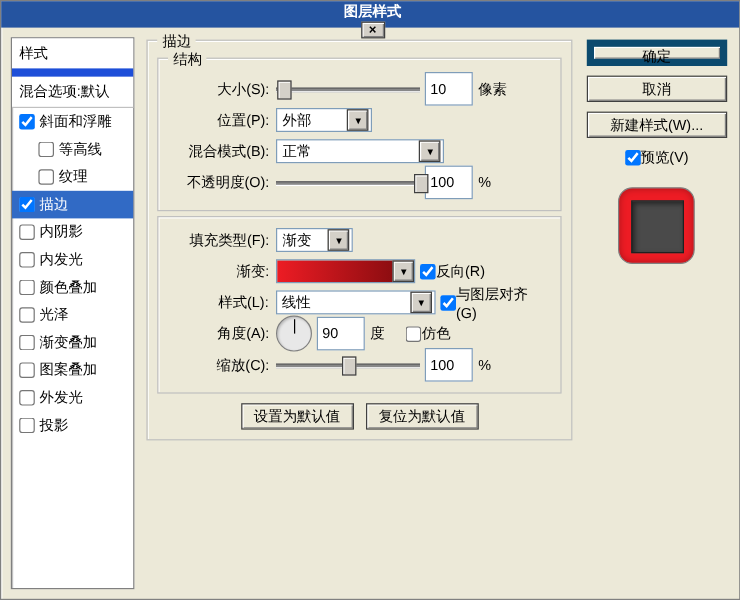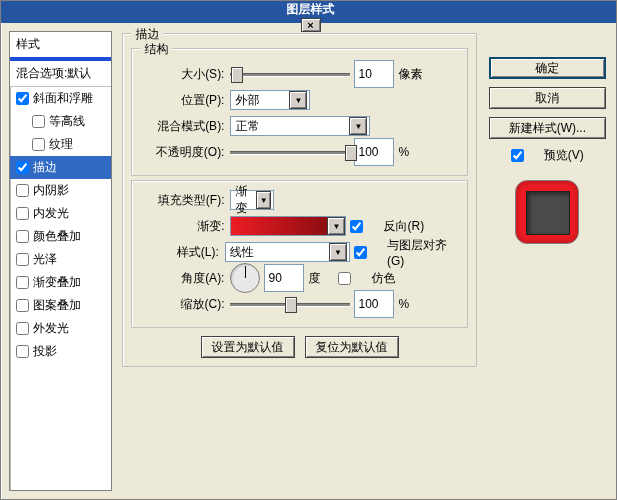--- a/index.html
+++ b/index.html
@@ -55,21 +55,21 @@
     width: 104px;
     background: #fff;
     border: 1px solid #808080;
     box-shadow: inset 1px 1px 0 #c0c0c0;
     padding: 0;
     box-sizing: border-box;
     height: 460px;
   }
   .left-panel .header {
     padding: 4px 6px;
-    border-bottom: 4px solid #1d4ed8;
+    border-bottom: 7px solid #1d4ed8;
     background: #fff;
   }
   .left-panel .subheader {
     padding: 4px 6px;
     border-bottom: 1px solid #c0c0c0;
     background: #fff;
   }
   .style-item {
     display: flex;
     align-items: center;
@@ -205,21 +205,21 @@
     box-shadow: inset 1px 1px 0 #fff, inset -1px -1px 0 #808080;
     display: flex;
     align-items: center;
     justify-content: center;
     font-size: 8px;
     color: #000;
   }
   .chk {
     display: flex;
     align-items: center;
-    gap: 20px;
+    gap: 0;
   }
   .chk input {
     margin: 0;
     width: 13px;
     height: 13px;
   }
   .angle-dial {
     width: 28px;
     height: 28px;
     border: 1px solid #808080;
@@ -242,23 +242,22 @@
     min-width: 90px;
     height: 22px;
     background: #ECE9D8;
     border: 1px solid #404040;
     box-shadow: inset 1px 1px 0 #fff, inset -1px -1px 0 #808080;
     cursor: default;
     font-size: 12px;
     padding: 0 10px;
   }
   .btn.default {
-    border: 2px solid #0c4a6e;
+    border: 6px solid #0c4a6e;
     box-shadow: inset 1px 1px 0 #fff, inset -1px -1px 0 #808080;
-    margin-top: 24px;
   }
   .button-row {
     display: flex;
     justify-content: center;
     gap: 10px;
     margin-top: 8px;
   }
   
   .right-panel {
     width: 118px;
@@ -404,21 +403,21 @@
                 <div class="thumb" style="left:100%;"></div>
             </div>
             <input class="num-input" value="100" style="">
             <span>%</span>
           </div>
         </div>
 
         <div class="groupbox">
           <div class="row" style="margin-top:-2px;">
             <span class="label">填充类型(F):</span>
-            <div class="dropdown" style="width:44px;">
+            <div class="dropdown" style="width:64px;">
               <span>渐变</span>
               <div class="dd-btn">▼</div>
             </div>
           </div>
 
           <div class="row">
             <span class="label">渐变:</span>
             <div class="gradient-swatch">
               <div class="inner"></div>
               <div class="dd-btn">▼</div>

